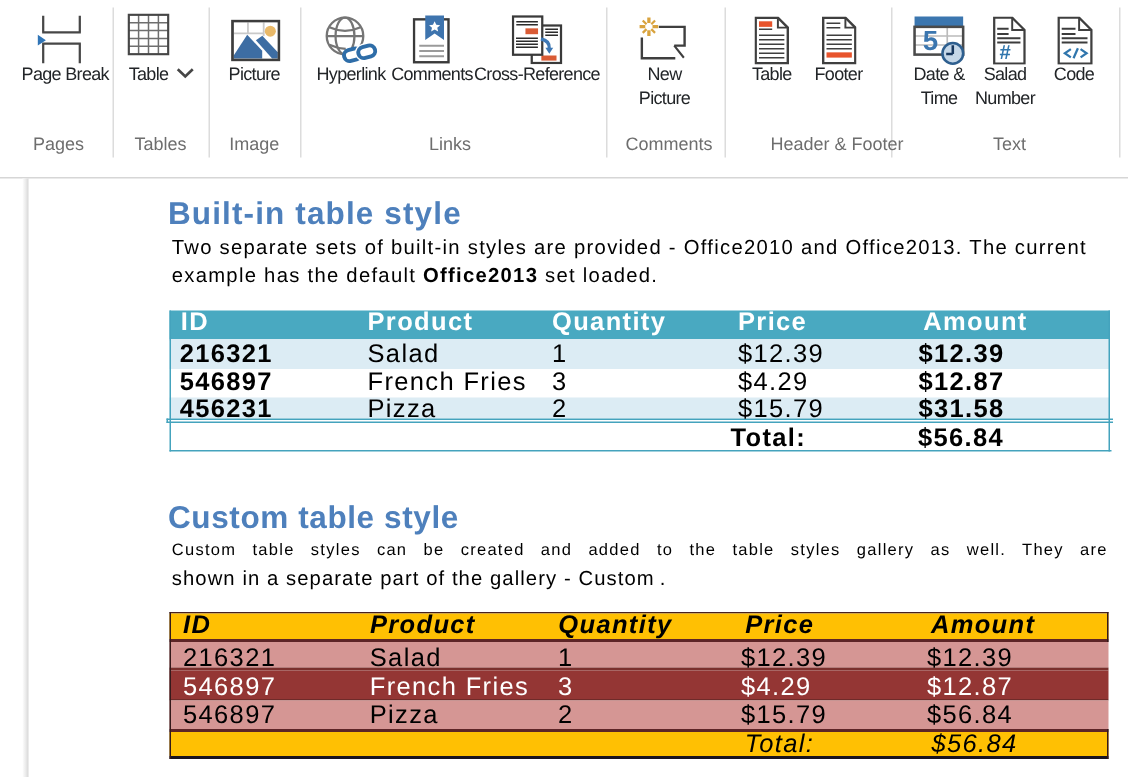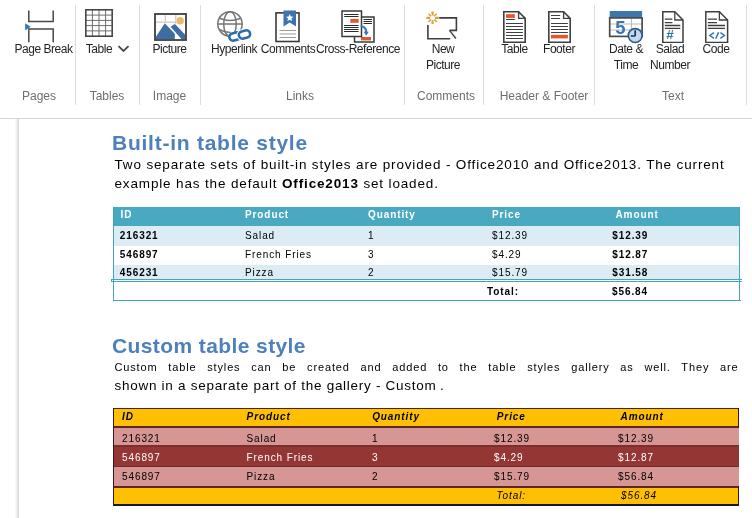--- a/index.html
+++ b/index.html
@@ -1,20 +1,20 @@
 <!DOCTYPE html>
 <html><head><meta charset="utf-8"><style>
 html,body{margin:0;padding:0}
 body{width:752px;height:518px;position:relative;background:#fff;font-family:"Liberation Sans",sans-serif;overflow:hidden}
 .a{position:absolute}
 .lbl{position:absolute;font-size:12px;line-height:12px;color:#222528;text-align:center;white-space:nowrap;letter-spacing:-0.45px}
 .grp{position:absolute;top:90px;font-size:12px;line-height:12px;color:#6e6e6e;text-align:center;white-space:nowrap}
 .sep{position:absolute;top:5px;height:100px;width:1px;background:#dcdcdc}
 #ribbon svg{display:block}
-.t1{position:absolute;font-size:10px;line-height:13px;white-space:nowrap;letter-spacing:0.9px}
+.t1{position:absolute;font-size:17px;line-height:13px;white-space:nowrap;letter-spacing:0.9px}
 .t1b{font-weight:bold}
 .bt{position:absolute;font-size:13.5px;line-height:14px;color:#000;white-space:nowrap;letter-spacing:0.85px}
 </style></head>
 <body>
 
 <div id="ribbon" class="a" style="left:0;top:0;width:752px;height:118px;background:#fff">
   <div class="sep" style="left:75px"></div>
   <div class="sep" style="left:139px"></div>
   <div class="sep" style="left:200px"></div>
   <div class="sep" style="left:404px"></div>
@@ -155,21 +155,21 @@
   <div class="lbl" style="left:596px;top:58.7px;width:60px">Time</div>
   <div class="lbl" style="left:640px;top:43px;width:60px">Salad</div>
   <div class="lbl" style="left:640px;top:58.7px;width:60px">Number</div>
   <div class="lbl" style="left:686px;top:43px;width:60px">Code</div>
 
   <div class="grp" style="left:9px;width:60px">Pages</div>
   <div class="grp" style="left:77px;width:60px">Tables</div>
   <div class="grp" style="left:139px;width:61px">Image</div>
   <div class="grp" style="left:270px;width:60px">Links</div>
   <div class="grp" style="left:416px;width:60px">Comments</div>
-  <div class="grp" style="left:494px;width:100px">Header &amp; Footer</div>
+  <div class="grp" style="left:508px;width:100px">Header &amp; Footer</div>
   <div class="grp" style="left:643px;width:60px">Text</div>
 </div>
 <div class="a" style="left:0;top:118px;width:752px;height:1px;background:#d6d6d6"></div>
 
 <div class="a" style="left:15px;top:119px;width:4px;height:399px;background:linear-gradient(to right,#fdfdfd,#ececec 50%,#d7d7d7)"></div>
 
 <div class="a" style="left:112px;top:131.6px;font-size:21px;line-height:22px;font-weight:bold;color:#4e80bc;letter-spacing:0.75px;white-space:nowrap">Built-in table style</div>
 <div class="bt" style="left:114.5px;top:158.1px">Two separate sets of built-in styles are provided - Office2010 and Office2013. The current</div>
 <div class="bt" style="left:114.5px;top:177px">example has the default <b>Office2013</b> set loaded.</div>
 

